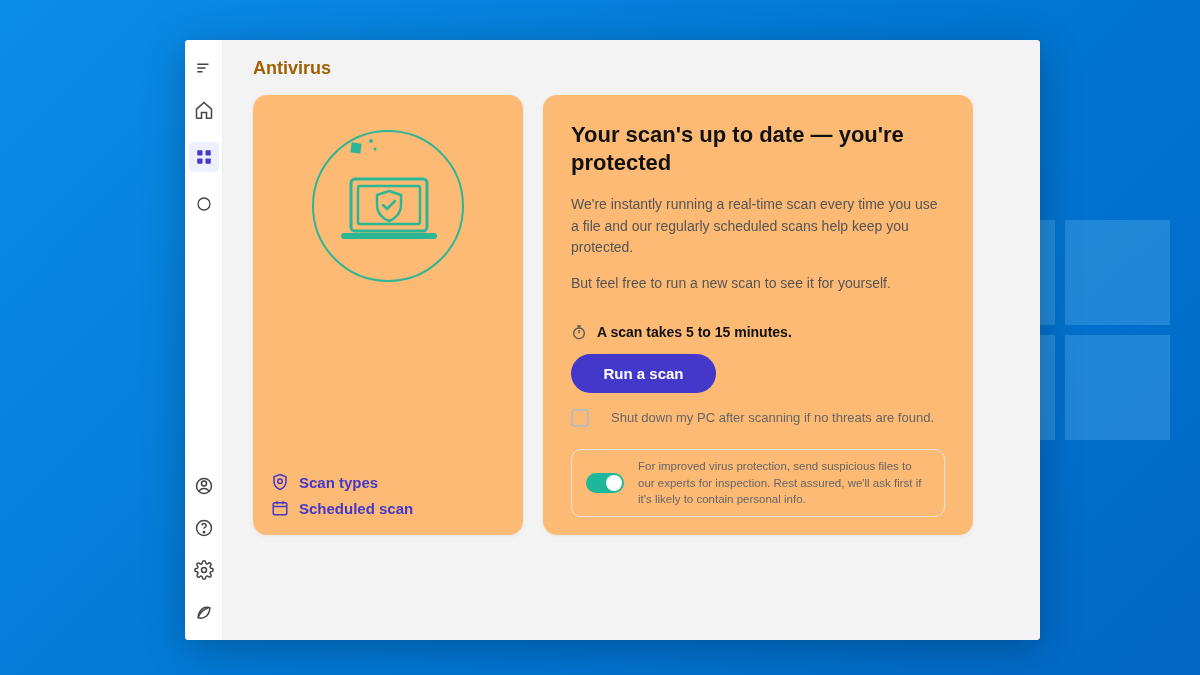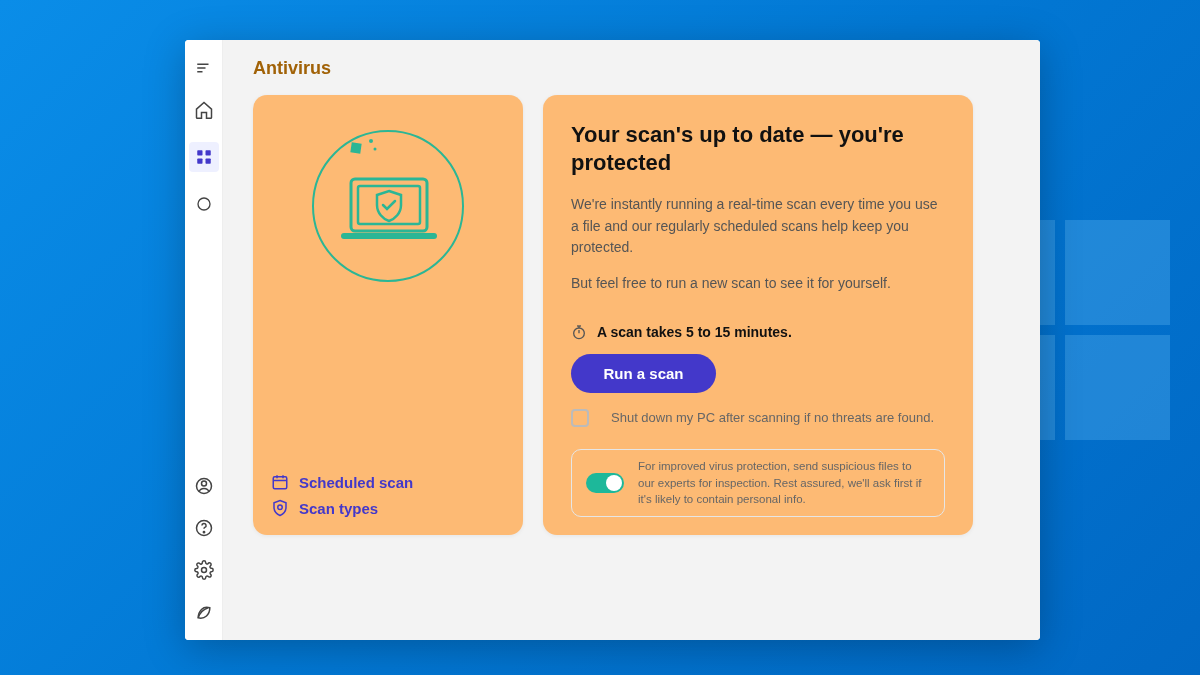--- a/index.html
+++ b/index.html
@@ -266,33 +266,33 @@
               <rect x="48" y="58" width="76" height="52" rx="4" fill="none" stroke="#2bb695" stroke-width="3"></rect>
               <rect x="55" y="65" width="62" height="38" rx="2" fill="none" stroke="#2bb695" stroke-width="2.5"></rect>
               <rect x="38" y="112" width="96" height="6" rx="3" fill="#2bb695"></rect>
               <path d="M86 70 l12 4 v10 c0 8-6 14-12 16 c-6-2-12-8-12-16 v-10 z" fill="none" stroke="#2bb695" stroke-width="2.5"></path>
               <path d="M80 84 l4 4 8-8" fill="none" stroke="#2bb695" stroke-width="2.5" stroke-linecap="round"></path>
             </svg>
           </div>
           <div class="links">
             <div class="link">
               <svg class="ico" viewBox="0 0 24 24" fill="none" stroke="currentColor" stroke-width="2">
+                  <path d="M12 2l8 3v6c0 5-3.5 9-8 11-4.5-2-8-6-8-11V5l8-3z"></path>
+                  <circle cx="12" cy="11" r="3"></circle>
+                </svg>
+              <span>Scan types</span>
+            </div>
+            <div class="link">
+              <svg class="ico" viewBox="0 0 24 24" fill="none" stroke="currentColor" stroke-width="2">
                   <rect x="3" y="5" width="18" height="16" rx="2"></rect>
                   <line x1="3" y1="10" x2="21" y2="10"></line>
                   <line x1="8" y1="3" x2="8" y2="7"></line>
                   <line x1="16" y1="3" x2="16" y2="7"></line>
                 </svg>
               <span>Scheduled scan</span>
-            </div>
-            <div class="link">
-              <svg class="ico" viewBox="0 0 24 24" fill="none" stroke="currentColor" stroke-width="2">
-                  <path d="M12 2l8 3v6c0 5-3.5 9-8 11-4.5-2-8-6-8-11V5l8-3z"></path>
-                  <circle cx="12" cy="11" r="3"></circle>
-                </svg>
-              <span>Scan types</span>
             </div>
           </div>
         </div>
 
         <div class="card card-right">
           <div class="headline">Your scan's up to date — you're protected</div>
           <div class="desc">We're instantly running a real-time scan every time you use a file and our regularly scheduled scans help keep you protected.</div>
           <div class="desc">But feel free to run a new scan to see it for yourself.</div>
           <div class="duration">
             <svg class="ico" viewBox="0 0 24 24" fill="none" stroke="currentColor" stroke-width="2">

